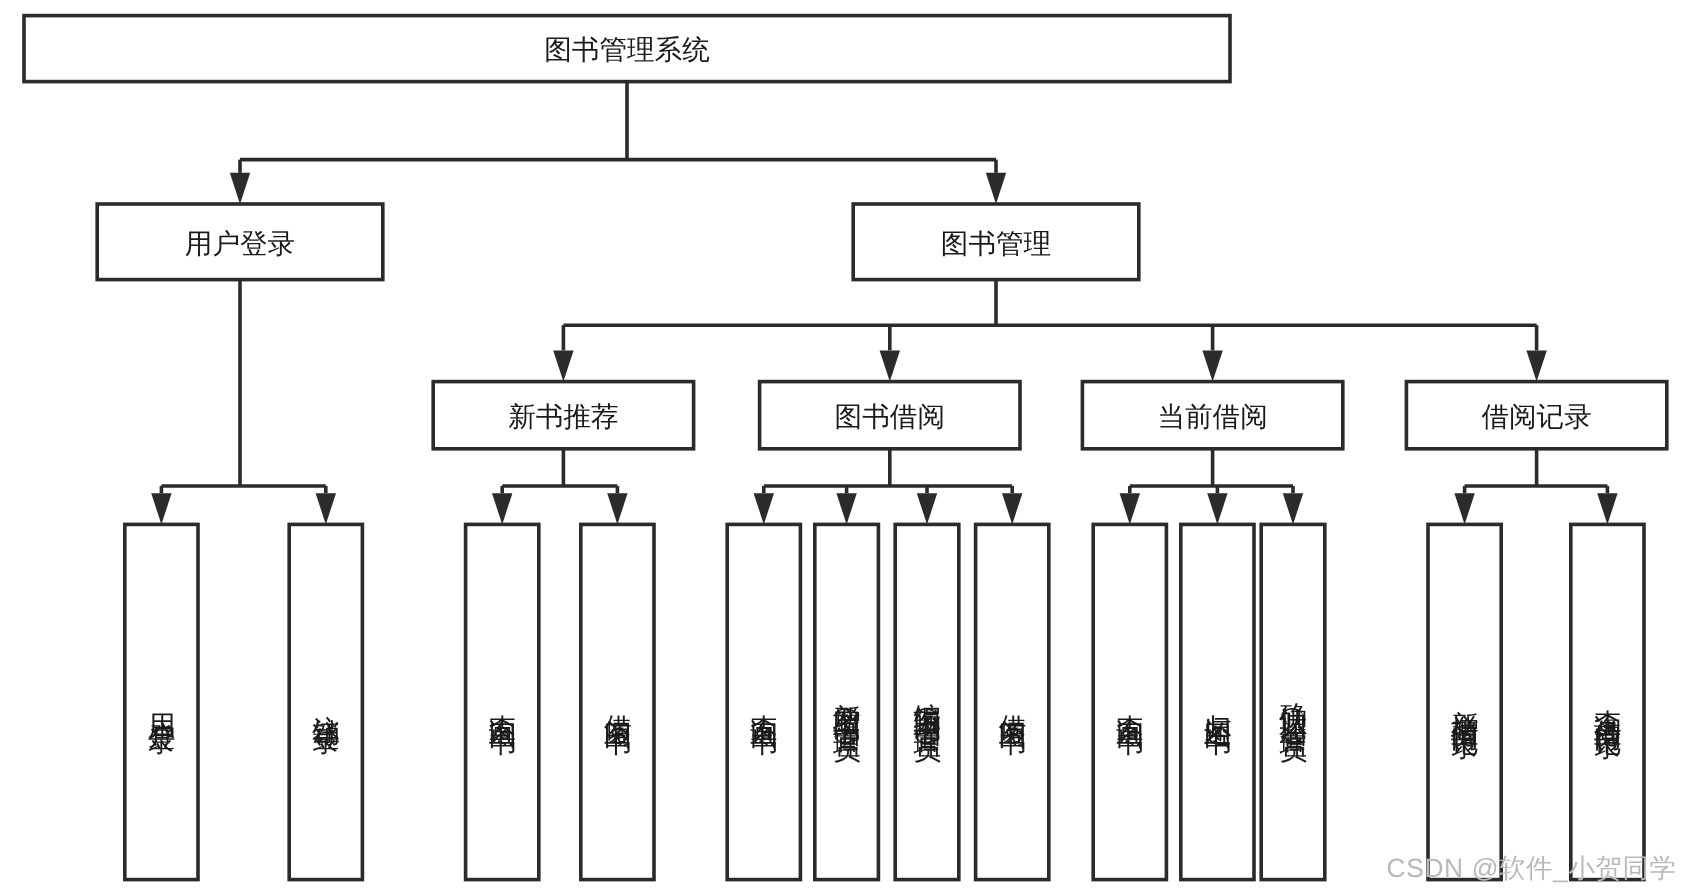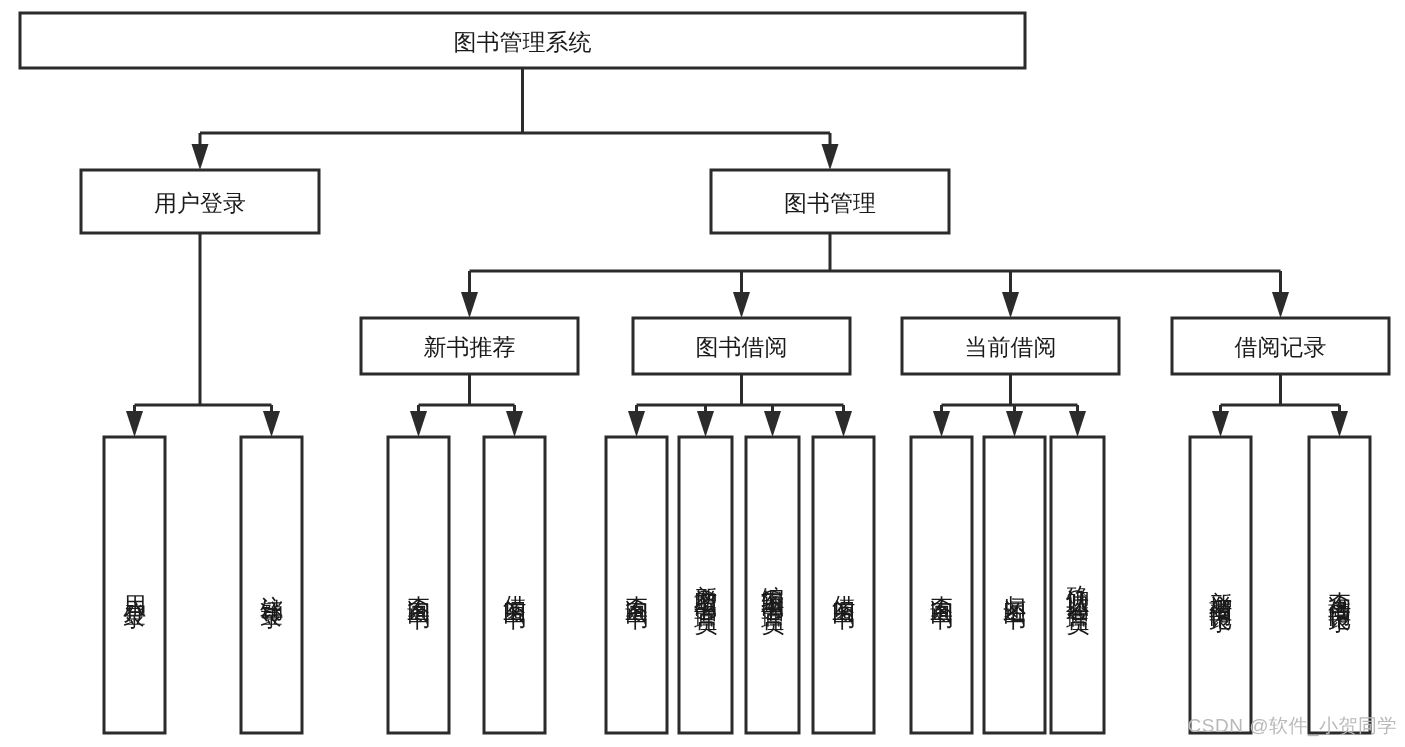--- a/index.html
+++ b/index.html
@@ -60,21 +60,21 @@
     letter-spacing: 4px;
     white-space: nowrap;
     pointer-events: none;
     text-align: center;
   }
   .watermark {
     position: absolute;
     right: 8px;
     bottom: 8px;
     font-family: "Liberation Sans", "DejaVu Sans", sans-serif;
-    font-size: 19px;
+    font-size: 22px;
     color: #b9b9b9;
     letter-spacing: 0.5px;
     white-space: nowrap;
   }
 </style>
 </head>
 <body>
 
 <div id="diagram-root">
   <svg id="tree-svg" viewBox="0 0 1405 747" preserveAspectRatio="none">

